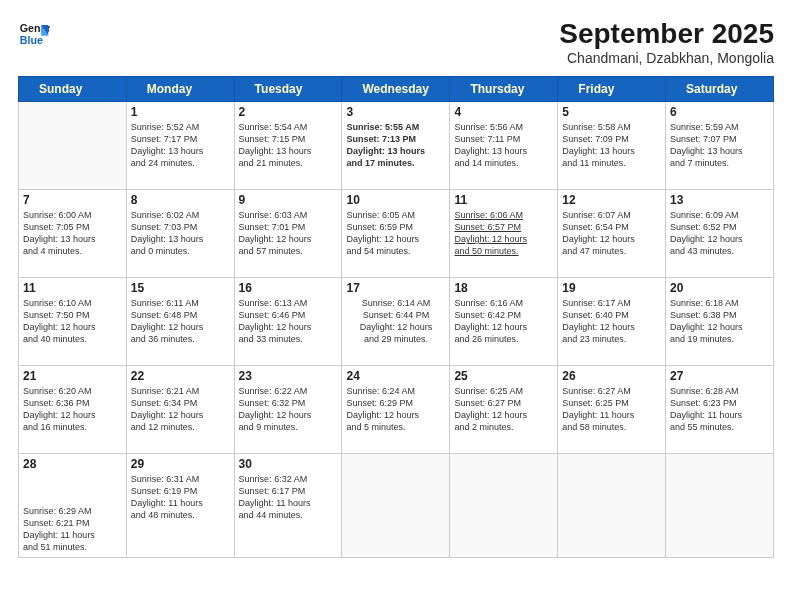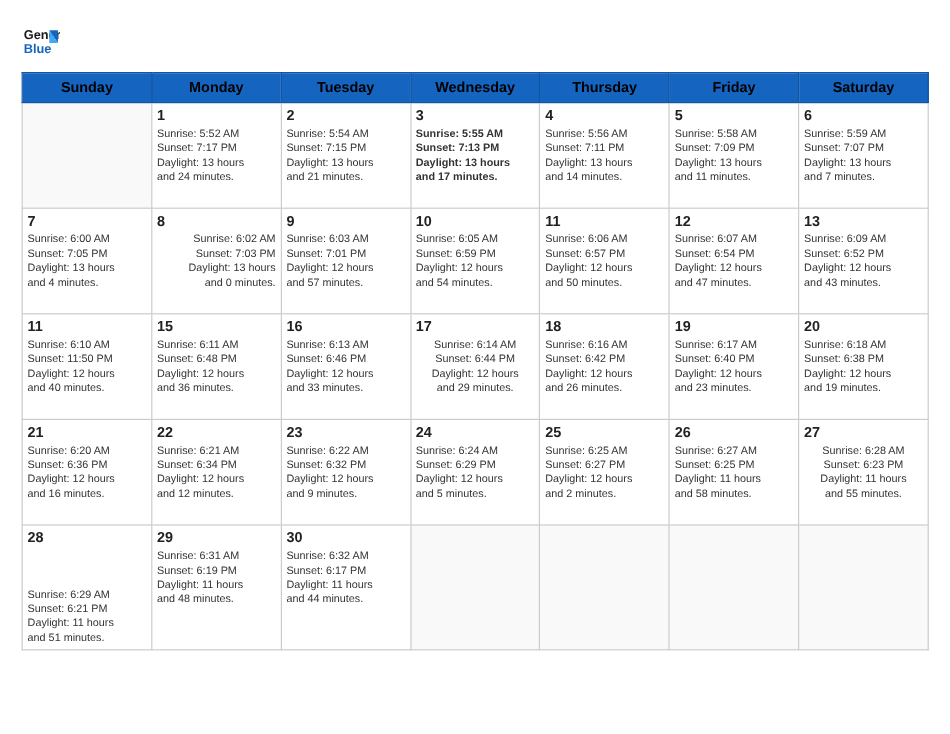--- a/index.html
+++ b/index.html
@@ -42,25 +42,25 @@
       font-size: 14px;
       color: #333;
     }
     .calendar {
       width: 100%;
       border-collapse: collapse;
       border: 1px solid #ccc;
     }
     .calendar th {
       background-color: #1565c0;
-      color: #000000;
+      color: #fef9c3;
       font-size: 12px;
       font-weight: bold;
-      padding: 5px 4px;
-      text-align: center;
+      padding: 5px 20px;
+      text-align: left;
       border: 1px solid #1255a0;
     }
     .calendar td {
       border: 1px solid #ccc;
       vertical-align: top;
       padding: 3px 4px;
       width: 108px;
       height: 88px;
       font-size: 9.5px;
       color: #222;
@@ -90,20 +90,24 @@
 <div class="page">
   <div class="header">
     <div class="logo">
       <svg class="logo-icon" viewBox="0 0 36 36">
         <text x="2" y="16" font-size="12" font-weight="bold" fill="#1a1a1a">General</text>
         <text x="2" y="29" font-size="12" font-weight="bold" fill="#1565c0">Blue</text>
         <polygon points="26,8 34,8 34,20" fill="#1565c0"></polygon>
         <polygon points="26,8 34,20 26,20" fill="#42a5f5"></polygon>
       </svg>
     </div>
+    <div class="title-section">
+      <div class="month-title">September 2025</div>
+      <div class="location-title">Chandmani, Dzabkhan, Mongolia</div>
+    </div>
   </div>
 
   <table class="calendar">
     <thead>
       <tr>
       <th>Sunday</th>
           <th>Monday</th>
           <th>Tuesday</th>
           <th>Wednesday</th>
           <th>Thursday</th>
@@ -160,42 +164,42 @@
         <tr>
           <td>
             <span class="day-number">7</span>
             <div class="day-info" style="white-space: pre-line;">Sunrise: 6:00 AM
 Sunset: 7:05 PM
 Daylight: 13 hours
 and 4 minutes.</div>
           </td>
           <td>
             <span class="day-number">8</span>
-            <div class="day-info" style="white-space: pre-line; text-align: right;">Sunrise: 6:02 AM
+            <div class="day-info" style="white-space: pre-line;">Sunrise: 6:02 AM
 Sunset: 7:03 PM
 Daylight: 13 hours
 and 0 minutes.</div>
           </td>
           <td>
             <span class="day-number">9</span>
             <div class="day-info" style="white-space: pre-line;">Sunrise: 6:03 AM
 Sunset: 7:01 PM
 Daylight: 12 hours
 and 57 minutes.</div>
           </td>
           <td>
             <span class="day-number">10</span>
             <div class="day-info" style="white-space: pre-line;">Sunrise: 6:05 AM
 Sunset: 6:59 PM
 Daylight: 12 hours
 and 54 minutes.</div>
           </td>
           <td>
             <span class="day-number">11</span>
-            <div class="day-info" style="white-space: pre-line;">Sunrise: 6:06 AM
+            <div class="day-info" style="white-space: pre-line; text-decoration: underline;">Sunrise: 6:06 AM
 Sunset: 6:57 PM
 Daylight: 12 hours
 and 50 minutes.</div>
           </td>
           <td>
             <span class="day-number">12</span>
             <div class="day-info" style="white-space: pre-line;">Sunrise: 6:07 AM
 Sunset: 6:54 PM
 Daylight: 12 hours
 and 47 minutes.</div>
@@ -205,21 +209,21 @@
             <div class="day-info" style="white-space: pre-line;">Sunrise: 6:09 AM
 Sunset: 6:52 PM
 Daylight: 12 hours
 and 43 minutes.</div>
           </td>
         </tr>
         <tr>
           <td>
             <span class="day-number">11</span>
             <div class="day-info" style="white-space: pre-line;">Sunrise: 6:10 AM
-Sunset: 11:50 PM
+Sunset: 7:50 PM
 Daylight: 12 hours
 and 40 minutes.</div>
           </td>
           <td>
             <span class="day-number">15</span>
             <div class="day-info" style="white-space: pre-line;">Sunrise: 6:11 AM
 Sunset: 6:48 PM
 Daylight: 12 hours
 and 36 minutes.</div>
           </td>
@@ -297,21 +301,21 @@
           </td>
           <td>
             <span class="day-number">26</span>
             <div class="day-info" style="white-space: pre-line;">Sunrise: 6:27 AM
 Sunset: 6:25 PM
 Daylight: 11 hours
 and 58 minutes.</div>
           </td>
           <td>
             <span class="day-number">27</span>
-            <div class="day-info" style="white-space: pre-line; text-align: center;">Sunrise: 6:28 AM
+            <div class="day-info" style="white-space: pre-line;">Sunrise: 6:28 AM
 Sunset: 6:23 PM
 Daylight: 11 hours
 and 55 minutes.</div>
           </td>
         </tr>
         <tr class="last-row">
           <td>
             <span class="day-number">28</span>
             <div class="day-info" style="white-space: pre-line; margin-top: 34px;">Sunrise: 6:29 AM
 Sunset: 6:21 PM

